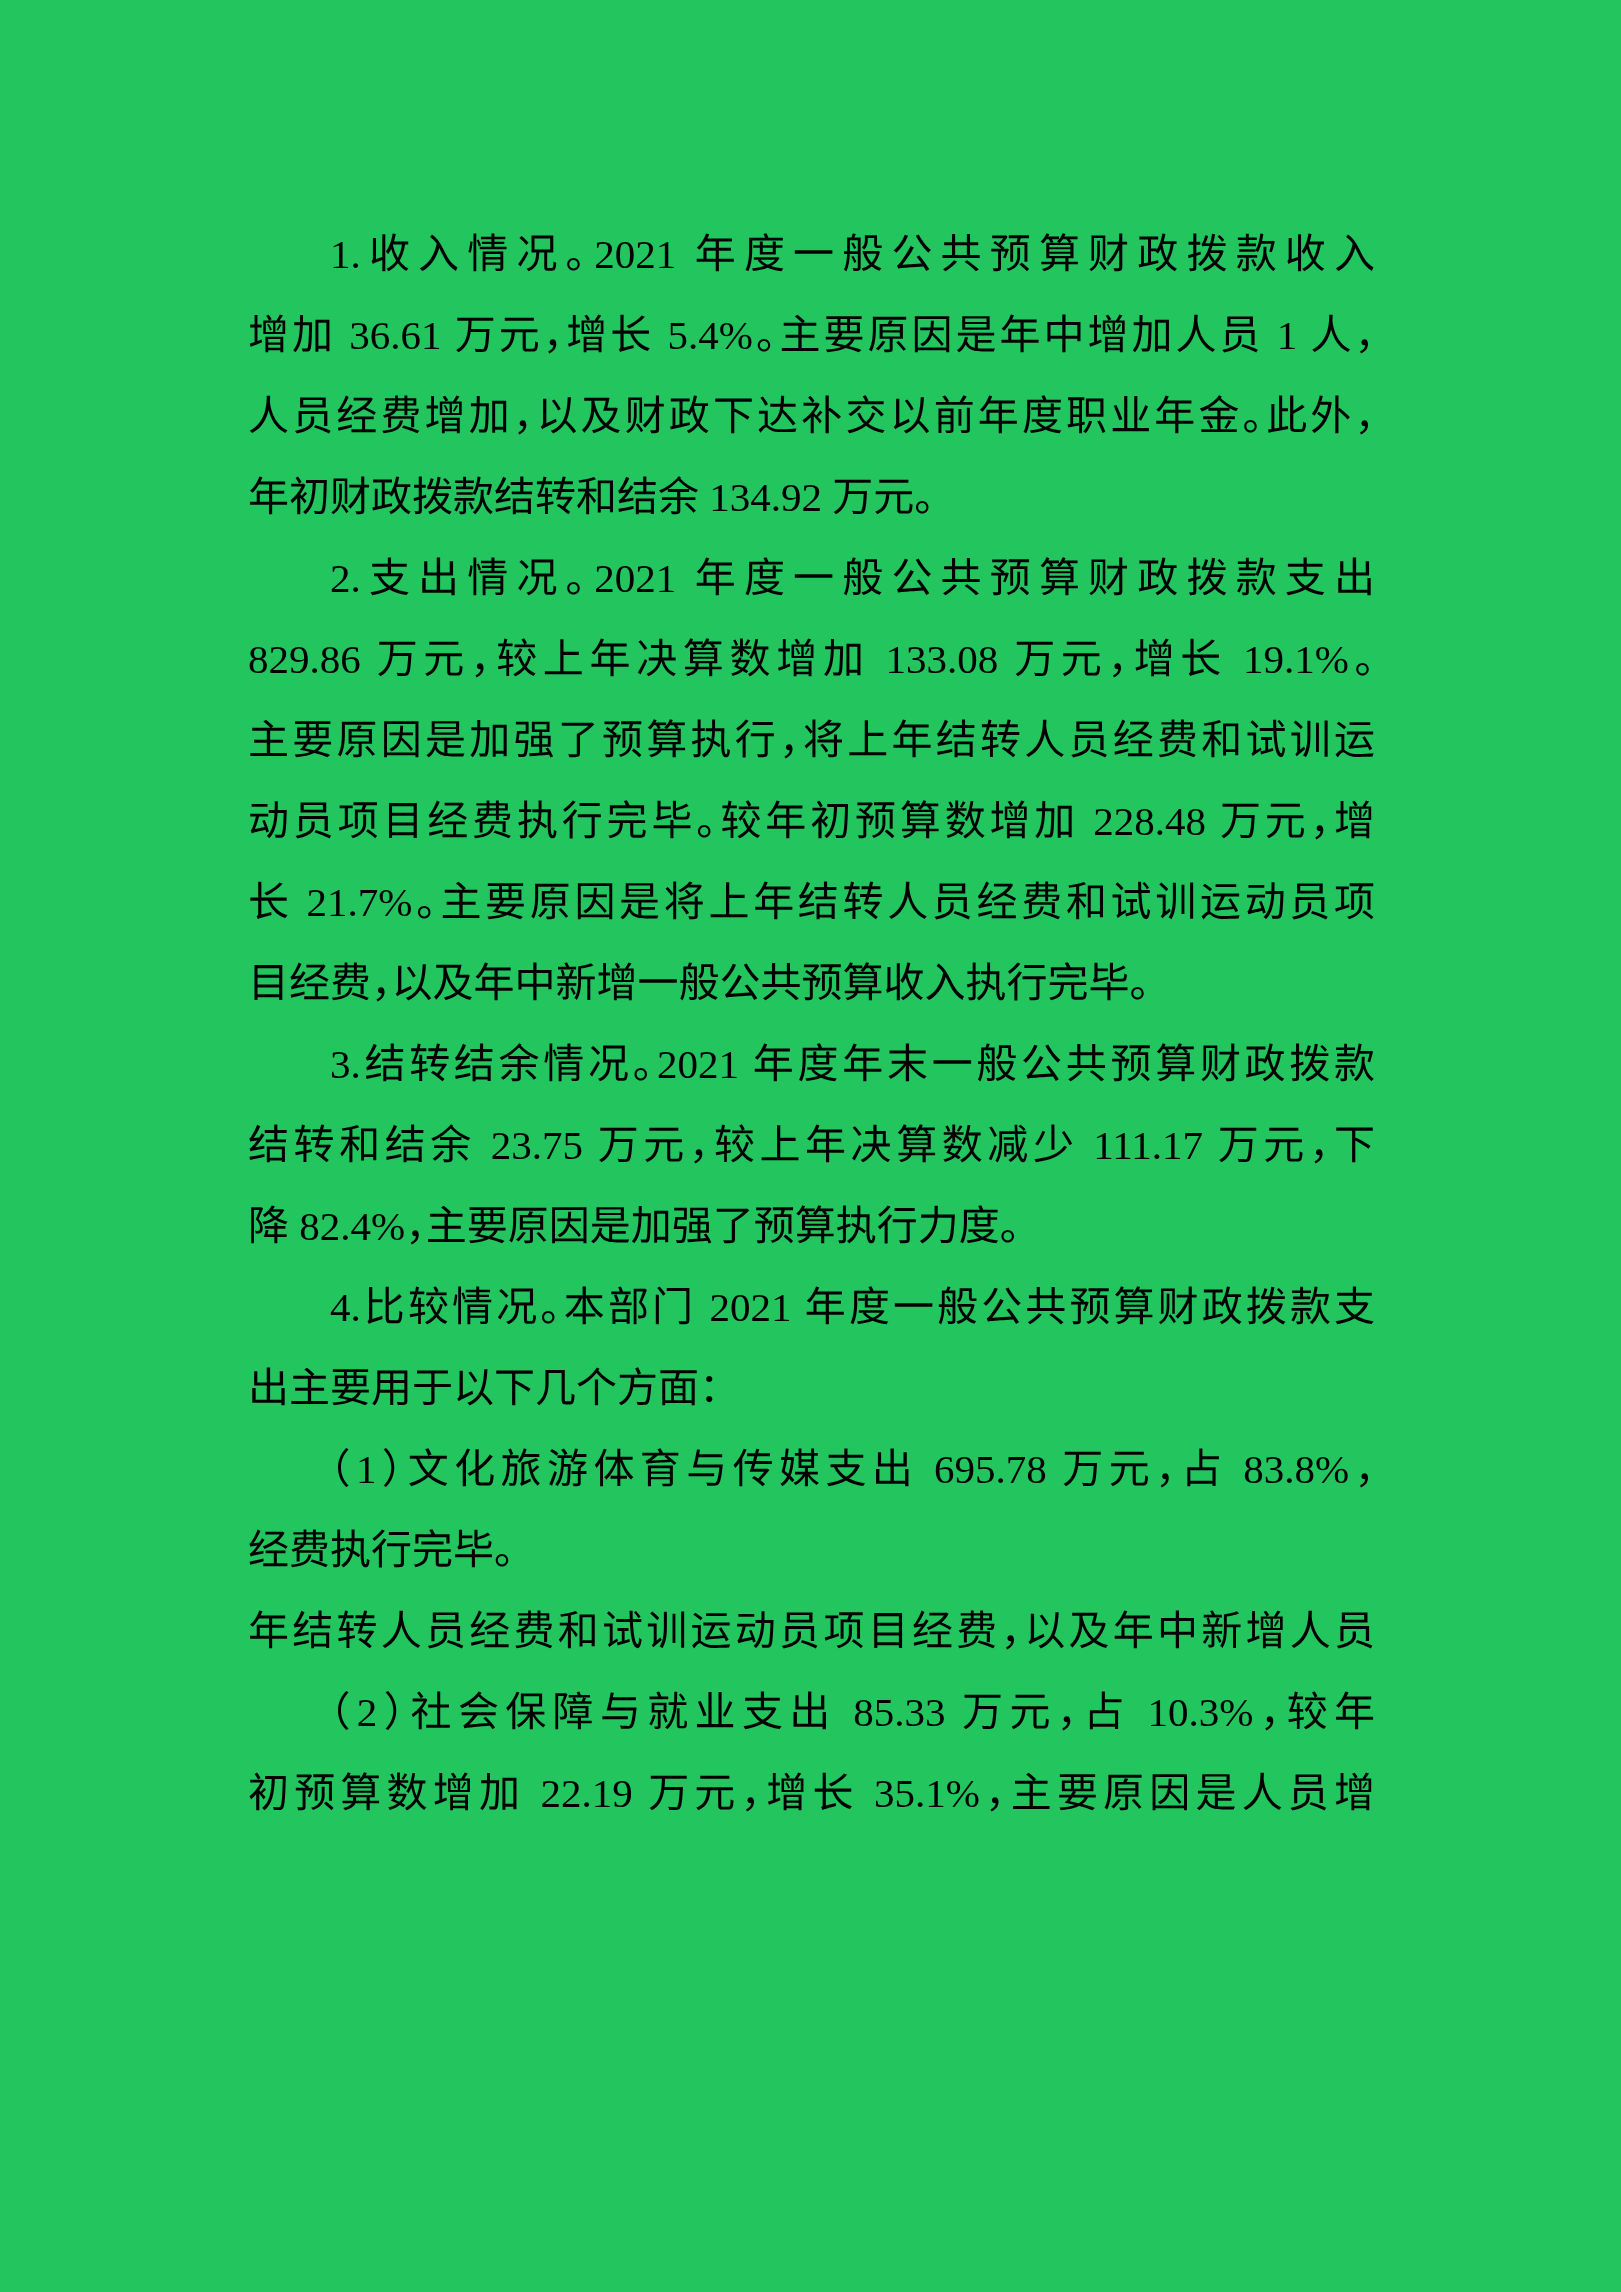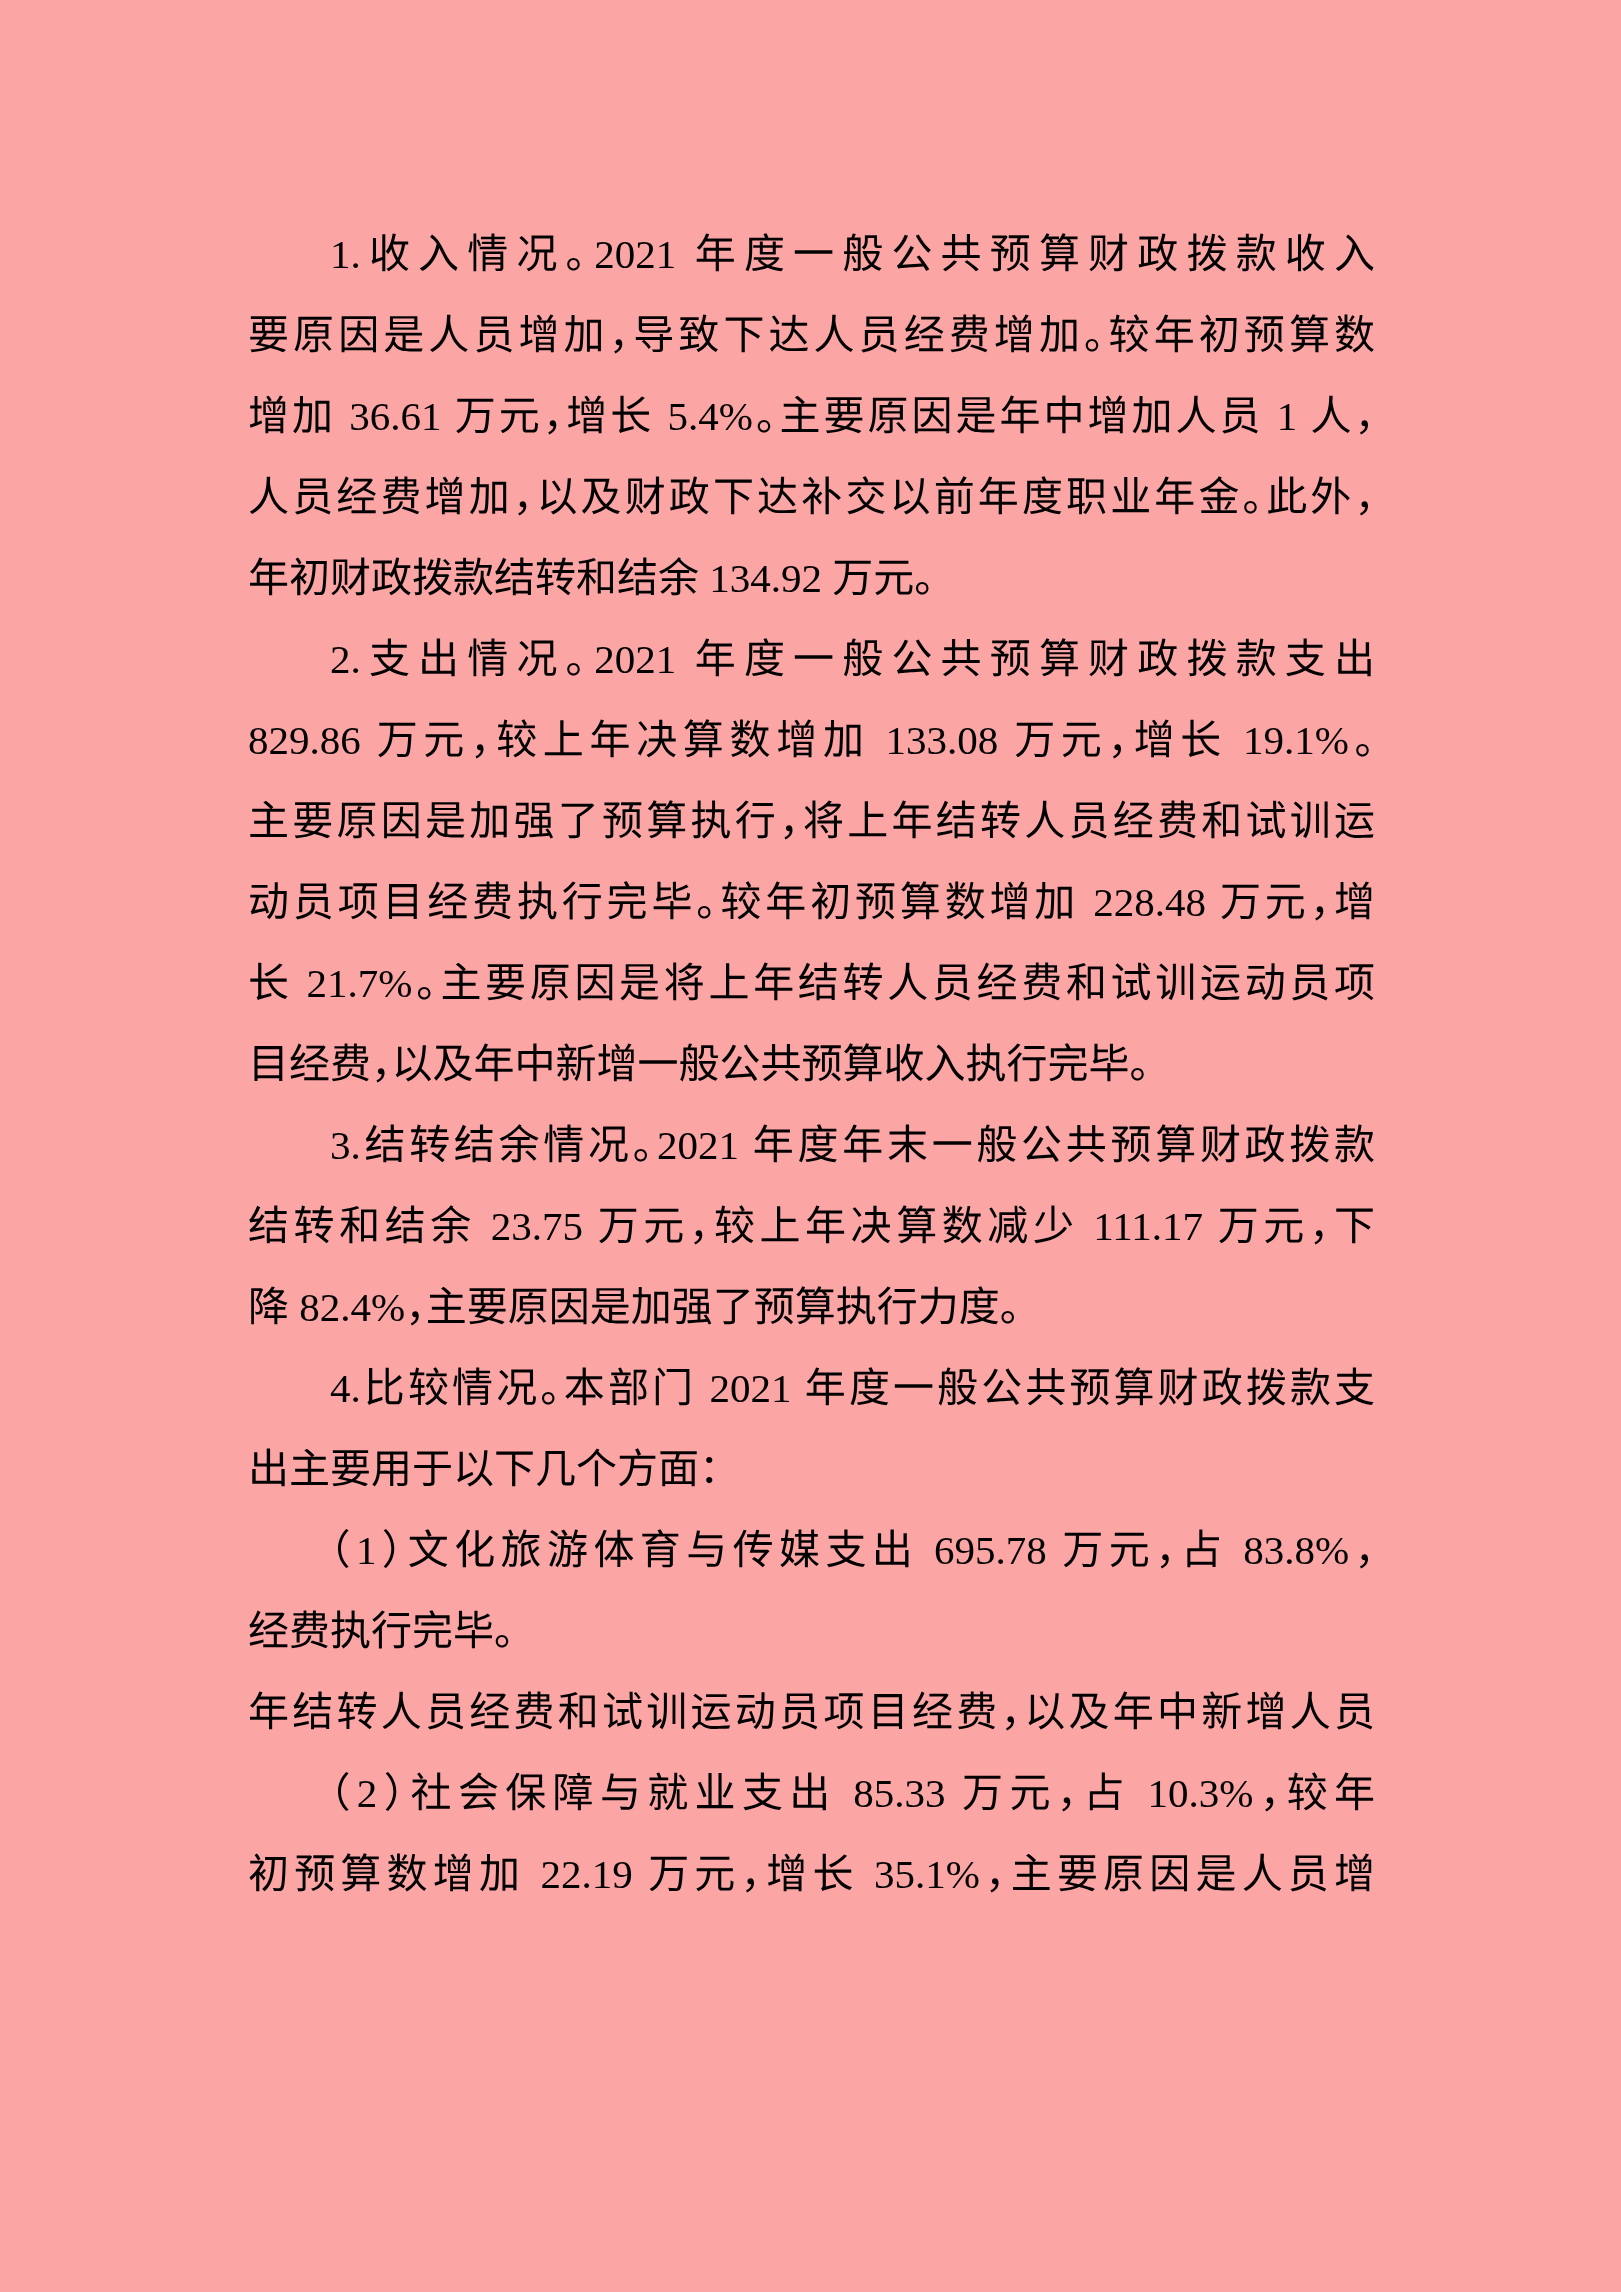--- a/index.html
+++ b/index.html
@@ -5,21 +5,21 @@
 <style>
   html, body {
     margin: 0;
     padding: 0;
     background: #ffffff;
   }
   .page {
     position: relative;
     width: 1621px;
     height: 2293px;
-    background: #fca5a5;
+    background: #22c55e;
     overflow: hidden;
     color: #000000;
     font-family: "Liberation Serif", "DejaVu Serif", serif;
   }
   .textblock {
     position: absolute;
     left: 248px;
     top: 214px;
     width: 1127px;
   }
@@ -47,21 +47,20 @@
     text-align-last: left;
   }
 </style>
 </head>
 <body>
 
 <div class="page">
   <div class="textblock">
       <div class="paragraph">
         <div class="line first">1.收入情况。2021 年度一般公共预算财政拨款收入</div>
-        <div class="line">要原因是人员增加，导致下达人员经费增加。较年初预算数</div>
         <div class="line">增加 36.61 万元，增长 5.4%。主要原因是年中增加人员 1 人，</div>
         <div class="line">人员经费增加，以及财政下达补交以前年度职业年金。此外，</div>
         <div class="line no-justify">年初财政拨款结转和结余 134.92 万元。</div>
       </div>
       <div class="paragraph">
         <div class="line first">2.支出情况。2021 年度一般公共预算财政拨款支出</div>
         <div class="line">829.86 万元，较上年决算数增加 133.08 万元，增长 19.1%。</div>
         <div class="line">主要原因是加强了预算执行，将上年结转人员经费和试训运</div>
         <div class="line">动员项目经费执行完毕。较年初预算数增加 228.48 万元，增</div>
         <div class="line">长 21.7%。主要原因是将上年结转人员经费和试训运动员项</div>

